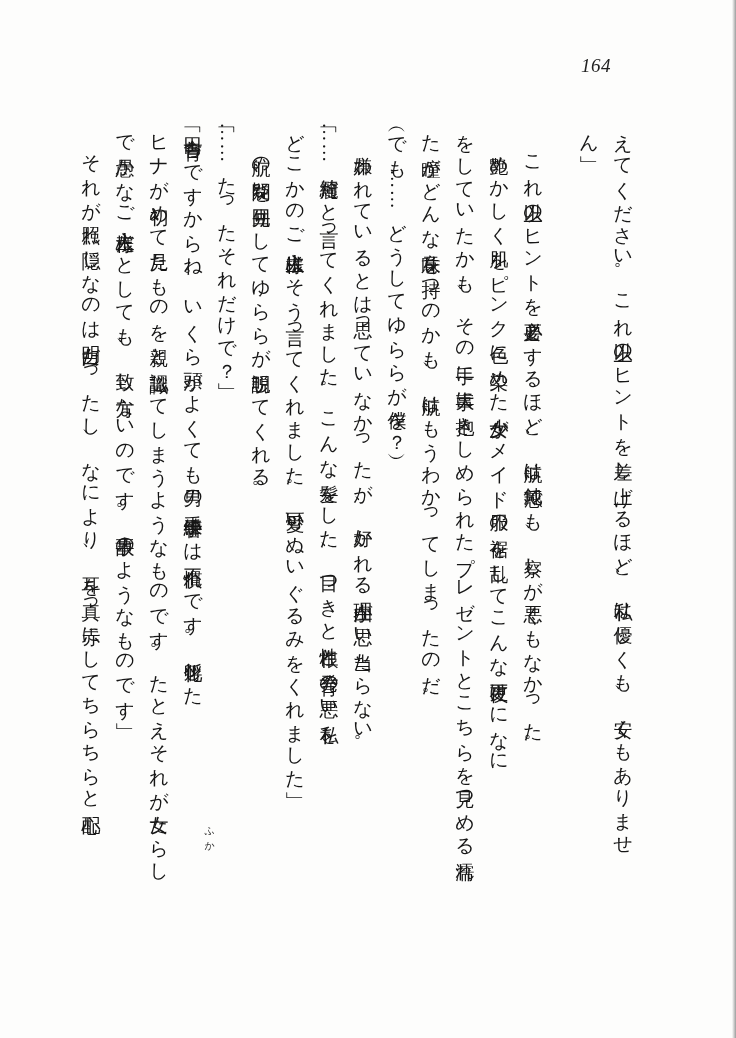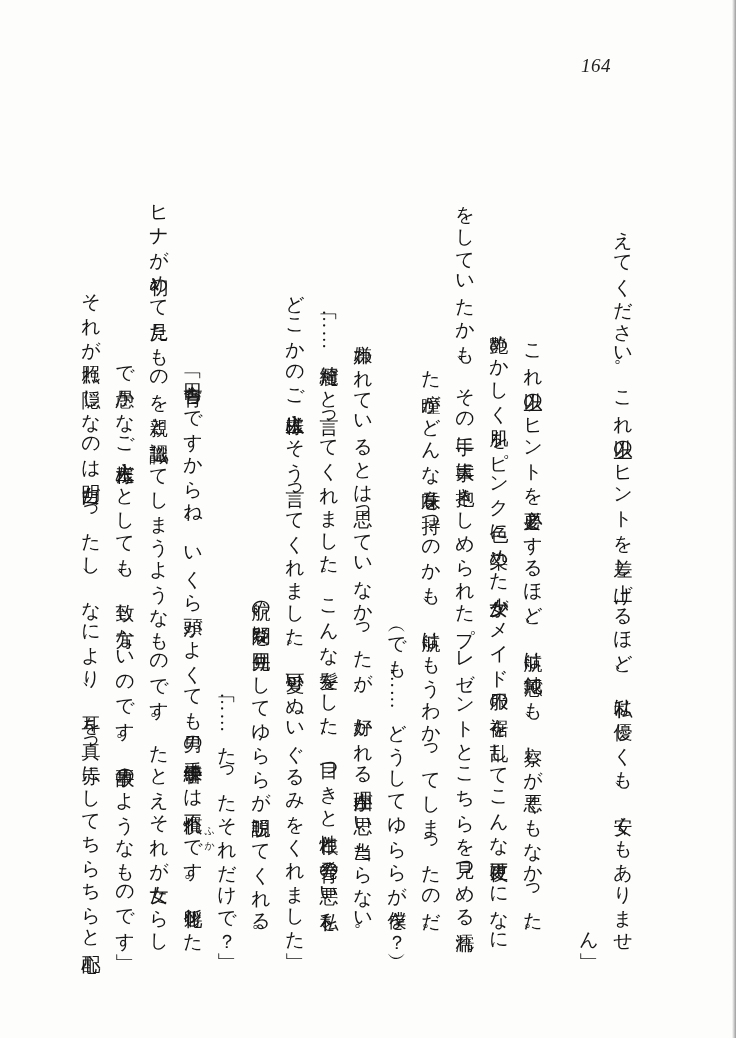--- a/index.html
+++ b/index.html
@@ -9,21 +9,20 @@
     height: 1038px;
     background: #fcfcfb;
     font-family: "Liberation Serif", "DejaVu Serif", serif;
   }
   .page {
     position: relative;
     width: 736px;
     height: 1038px;
     background: #fdfdfc;
     overflow: hidden;
-    text-align: right;
   }
   
   .page-edge {
     position: absolute;
     top: 0;
     right: 0;
     width: 4px;
     height: 100%;
     background: linear-gradient(to right, rgba(150,150,150,0) 0%, #ababab 85%, #9a9a9a 100%);
   }

